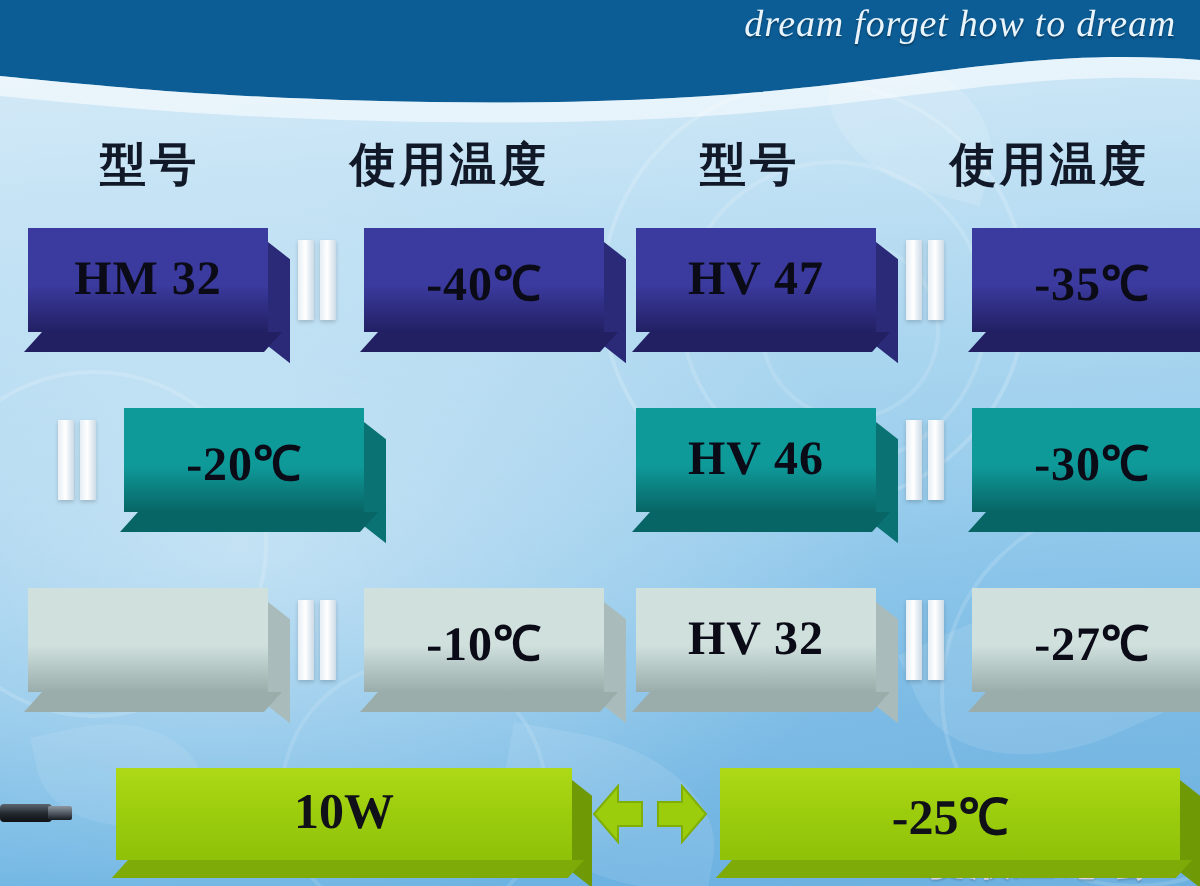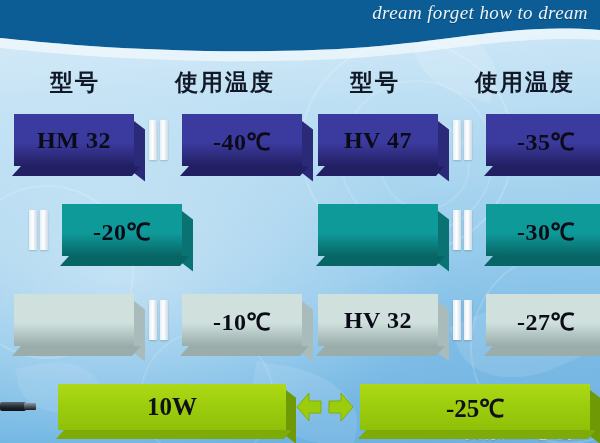--- a/index.html
+++ b/index.html
@@ -367,20 +367,21 @@
           <span class="side" style="background: rgb(10, 114, 114);"></span>
           <span class="bottom" style="background: rgb(8, 101, 101);"></span>
           <span class="label">-20℃</span>
         </div>
       </div>
       <div class="pair right">
         <div class="slab">
           <span class="face" style="background: linear-gradient(rgb(15, 154, 154) 0%, rgb(15, 154, 154) 55%, rgb(8, 101, 101) 100%);"></span>
           <span class="side" style="background: rgb(10, 114, 114);"></span>
           <span class="bottom" style="background: rgb(8, 101, 101);"></span>
+          <span class="label">HV 46</span>
         </div>
         <div class="connector">
           <span class="bar"></span>
           <span class="bar"></span>
         </div>
         <div class="slab">
           <span class="face" style="background: linear-gradient(rgb(15, 154, 154) 0%, rgb(15, 154, 154) 55%, rgb(8, 101, 101) 100%);"></span>
 
           <span class="bottom" style="background: rgb(8, 101, 101);"></span>
           <span class="label">-30℃</span>

